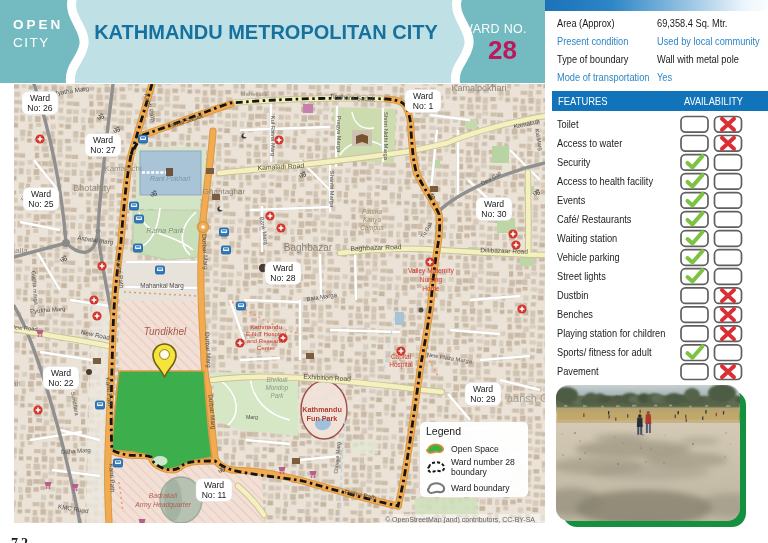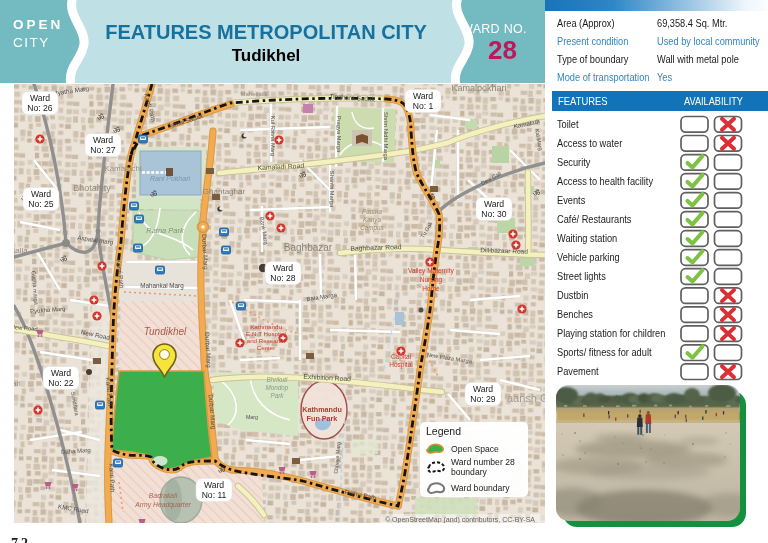--- a/index.html
+++ b/index.html
@@ -18,23 +18,22 @@
 
 <path d="M458,0 L545,0 L545,83 L456,83 C452,66 467,60 469,44 C471,28 451,15 458,0 Z" fill="#74bac1"></path>
 <path d="M458,-3 C451,15 471,28 469,44 C467,60 452,66 456,86" fill="none" stroke="#ffffff" stroke-width="9"></path>
 </svg>
 
 <div class="abs" style="left:13px;top:16px;color:#fff;font-size:13.5px;line-height:17.5px;">
       <div style="font-weight:bold;letter-spacing:3px;">OPEN</div>
       <div style="letter-spacing:1.5px;">CITY</div>
     </div>
 
-<div class="abs" style="left:90px;top:21px;width:352px;text-align:center;color:#16719f;font-weight:bold;font-size:20px;white-space:nowrap;">FEATURES METROPOLITAN CITY</div>
-
-<div class="abs" style="left:90px;top:46px;width:352px;text-align:center;color:#000;font-weight:bold;font-size:17px;">Tudikhel</div>
+<div class="abs" style="left:90px;top:21px;width:352px;text-align:center;color:#16719f;font-weight:bold;font-size:20px;white-space:nowrap;">KATHMANDU METROPOLITAN CITY</div>
+
 
 <div class="abs" style="left:461px;top:22px;width:83px;color:#fdfdfd;font-size:12.5px;letter-spacing:0.3px;">WARD NO.</div>
 <div class="abs" style="left:461px;top:35px;width:83px;text-align:center;color:#be185d;font-size:26px;font-weight:bold;">28</div>
 
 <svg class="abs" style="left:14px;top:84px" width="531" height="439" viewBox="14 84 531 439">
 <defs>
 <pattern id="bld" width="53" height="53" patternUnits="userSpaceOnUse" patternTransform="rotate(1.5)">
 <rect width="53" height="53" fill="#ebe3d7"></rect>
 <rect x="0.0" y="0.5" width="4.6" height="5.7" fill="#cfc0ae"></rect>
 <rect x="8.4" y="0.1" width="4.6" height="5.1" fill="#d4c6b5"></rect>

